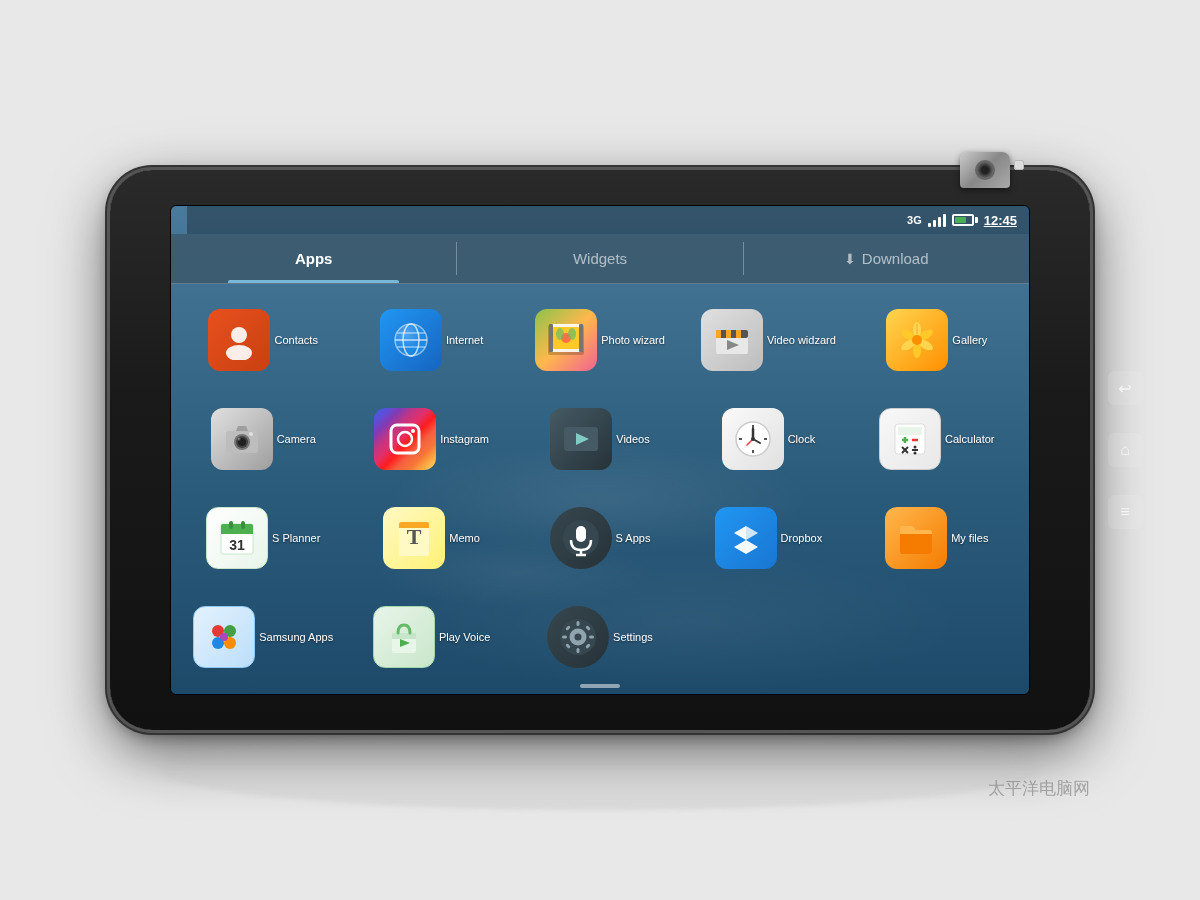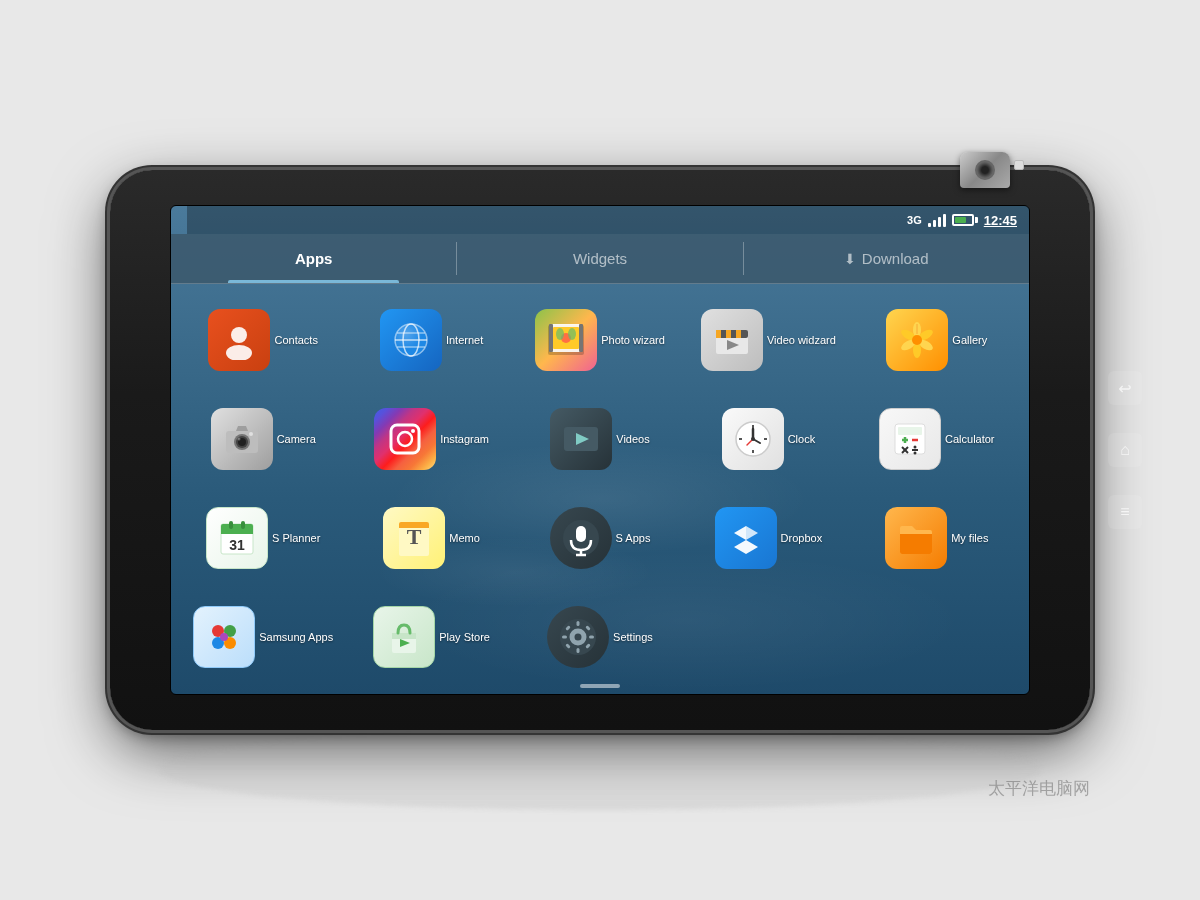--- a/index.html
+++ b/index.html
@@ -677,21 +677,21 @@
             <svg viewBox="0 0 40 40">
 
               <path d="M8,16 L8,34 Q8,36 10,36 L30,36 Q32,36 32,34 L32,16 Z" fill="#e8f5e9"></path>
               <path d="M8,16 L32,16 L32,22 L8,22 Z" fill="#a5d6a7" opacity="0.5"></path>
 
               <path d="M14,16 Q14,8 20,8 Q26,8 26,16" fill="none" stroke="#66bb6a" stroke-width="3" stroke-linecap="round"></path>
 
               <polygon points="16,22 16,30 26,26" fill="#4caf50"></polygon>
             </svg>
           </div>
-          <span class="app-label">Play Store</span>
+          <span class="app-label">Play Voice</span>
         </div>
 
         <div class="app-item">
           <div class="app-icon icon-settings">
             <svg viewBox="0 0 40 40">
               <circle cx="20" cy="20" r="18" fill="#37474f"></circle>
 
               <circle cx="20" cy="20" r="6" fill="none" stroke="#90a4ae" stroke-width="5"></circle>
               <circle cx="20" cy="20" r="3" fill="#37474f"></circle>
 

